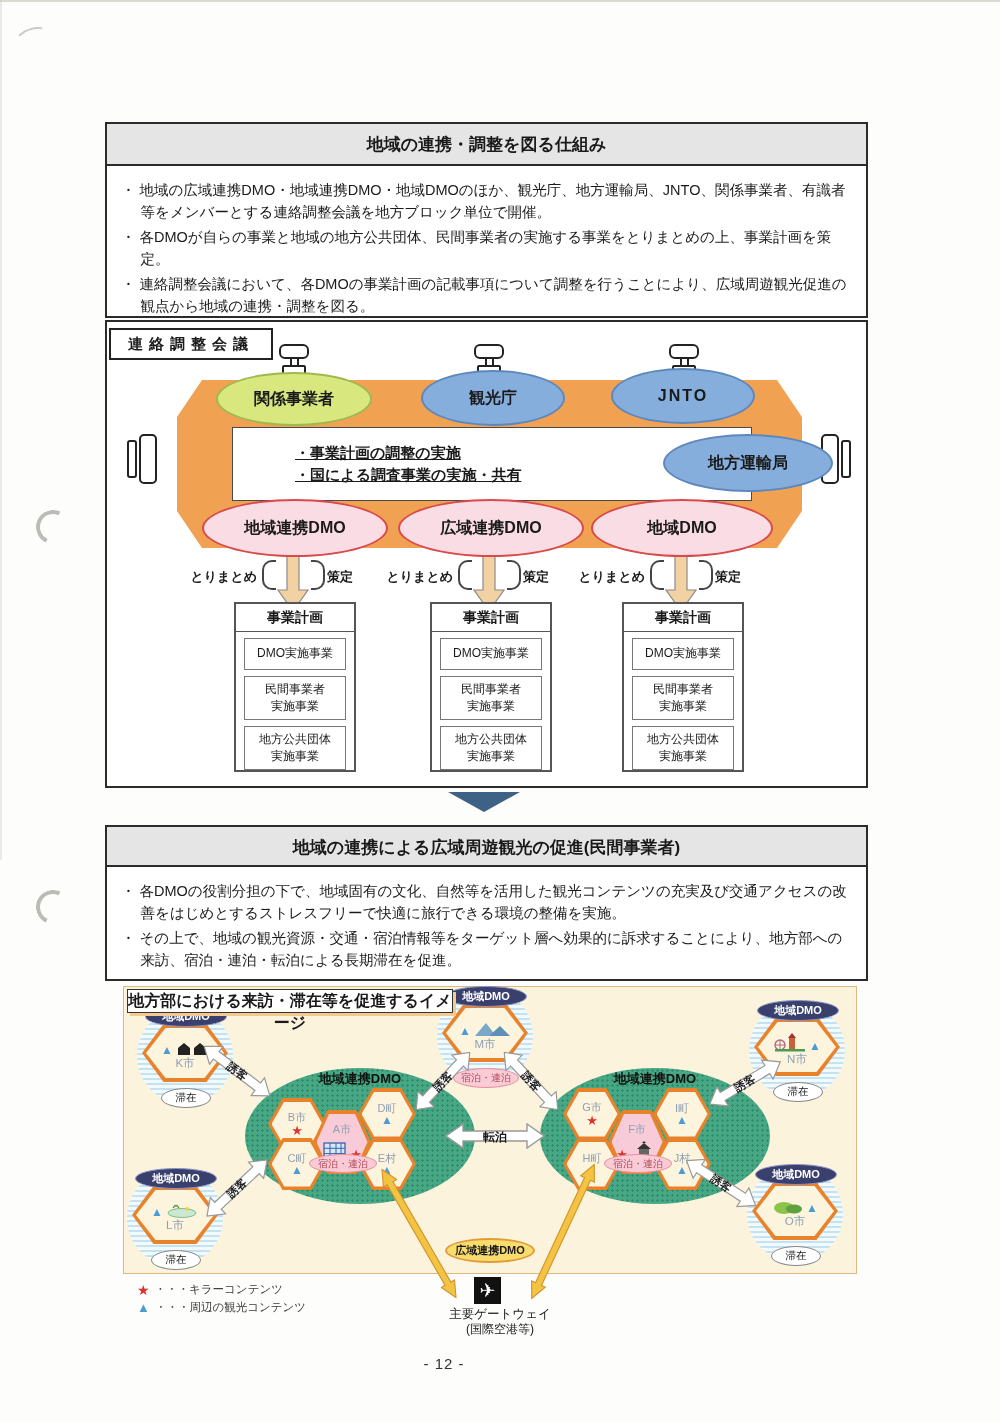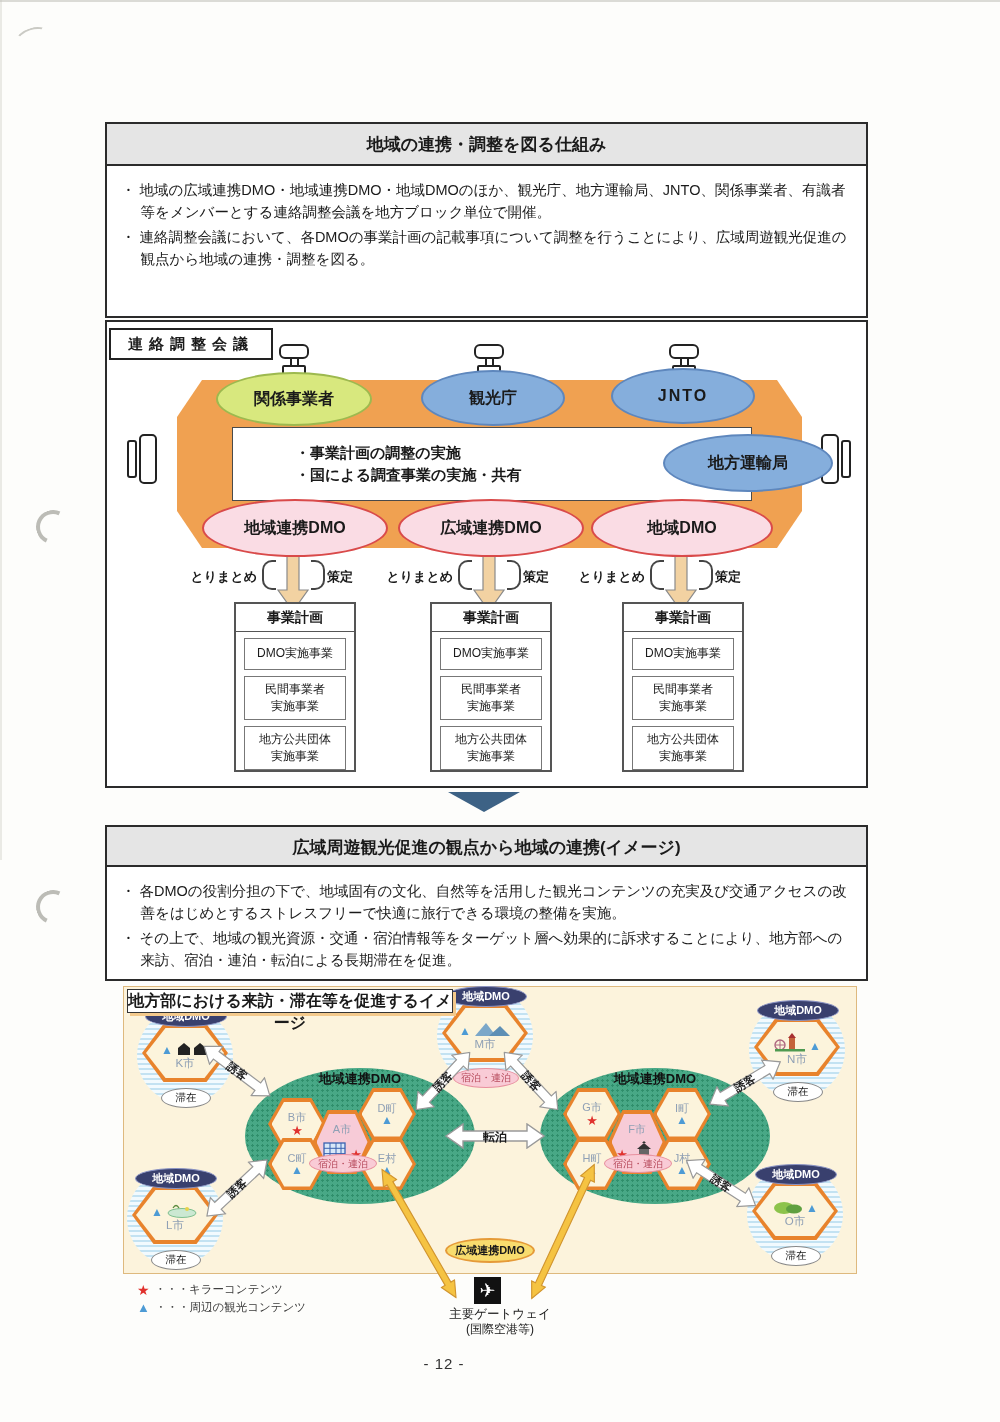--- a/index.html
+++ b/index.html
@@ -20,21 +20,21 @@
   .textbox{left:105px;width:731px;border:2px solid #2b2b2b;background:#fff;
            font-size:14.5px;line-height:1.55;padding:11px 14px;}
   .bullet{padding-left:1.35em;text-indent:-1.35em;margin:2px 0;}
   
   .diagram1{left:105px;top:320px;width:759px;height:464px;border:2px solid #2b2b2b;background:#fff;}
   .council-label{left:2px;top:6px;width:160px;height:28px;border:2px solid #222;background:#fff;
                  font-weight:bold;font-size:15px;letter-spacing:6px;text-align:center;line-height:28px;}
   .table-oct{left:70px;top:58px;width:625px;height:168px;background:#F0A151;
              clip-path:polygon(4% 0,96% 0,100% 22%,100% 78%,96% 100%,4% 100%,0 78%,0 22%);}
   .band{left:125px;top:105px;width:518px;height:72px;background:#fff;border:1px solid #4a4a4a;
-        display:flex;align-items:center;z-index:2;}
+        display:flex;align-items:center;z-index:2;text-decoration:underline;}
   .band-text{margin-left:62px;font-weight:bold;font-size:15px;line-height:22px;}
   .member{border-radius:50%;display:flex;align-items:center;justify-content:center;
           font-weight:bold;font-size:16px;z-index:3;}
   .m-green{background:#D8E87E;border:2px solid #9DB94F;}
   .m-blue{background:#85AEDC;border:2px solid #5E87BD;}
   .m-yellow{background:#F3C34D;border:2px solid #C08552;}
   .m-pink{background:#FADCE4;border:2px solid #D94A4A;}
   .mic{width:40px;height:36px;display:flex;flex-direction:column;align-items:center;z-index:2;}
   .mic-head{width:26px;height:11px;background:#fff;border:2px solid #222;border-radius:6px;}
   .mic-stem{width:5px;height:6px;background:#fff;border:2px solid #222;border-top:none;border-bottom:none;}
@@ -114,20 +114,21 @@
 <div class="abs edge-left"></div>
 <div class="abs squiggle"></div>
 <div class="abs hole" style="left:36px;top:510px;transform:rotate(160deg);"></div>
 <div class="abs hole" style="left:36px;top:890px;transform:rotate(160deg);"></div>
 
 <div class="abs titlebox" style="top:122px;">
   <span>地域の連携・調整を図る仕組み</span>
 </div>
 <div class="abs textbox" style="top:164px;height:128px;">
   <div class="bullet">・ 地域の広域連携DMO・地域連携DMO・地域DMOのほか、観光庁、地方運輸局、JNTO、関係事業者、有識者等をメンバーとする連絡調整会議を地方ブロック単位で開催。</div>
+  <div class="bullet">・ 各DMOが自らの事業と地域の地方公共団体、民間事業者の実施する事業をとりまとめの上、事業計画を策定。</div>
   <div class="bullet">・ 連絡調整会議において、各DMOの事業計画の記載事項について調整を行うことにより、広域周遊観光促進の観点から地域の連携・調整を図る。</div>
 </div>
 
 <div class="abs diagram1">
   <div class="abs council-label">連絡調整会議</div>
 
   <div class="abs mic" style="left:167px;top:22px;">
     <div class="mic-head"></div>
       <div class="mic-stem"></div>
       <div class="mic-base"></div>
@@ -231,21 +232,21 @@
     <div class="plan-item pi-2">
         <span class="pl">地方公共団体</span>
         <span class="pl">実施事業</span>
       </div>
   </div>
 </div>
 
 <div class="abs divider-arrow"></div>
 
 <div class="abs titlebox" style="top:825px;">
-  <span>広域周遊観光促進の観点から地域の連携(イメージ)</span>
+  <span>地域の連携による広域周遊観光の促進(民間事業者)</span>
 </div>
 <div class="abs textbox" style="top:865px;height:90px;">
   <div class="bullet">・ 各DMOの役割分担の下で、地域固有の文化、自然等を活用した観光コンテンツの充実及び交通アクセスの改善をはじめとするストレスフリーで快適に旅行できる環境の整備を実施。</div>
   <div class="bullet">・ その上で、地域の観光資源・交通・宿泊情報等をターゲット層へ効果的に訴求することにより、地方部への来訪、宿泊・連泊・転泊による長期滞在を促進。</div>
 </div>
 
 <div class="abs promo">
   <div class="abs cream"></div>
   <div class="abs tab">地方部における来訪・滞在等を促進するイメージ</div>
 

